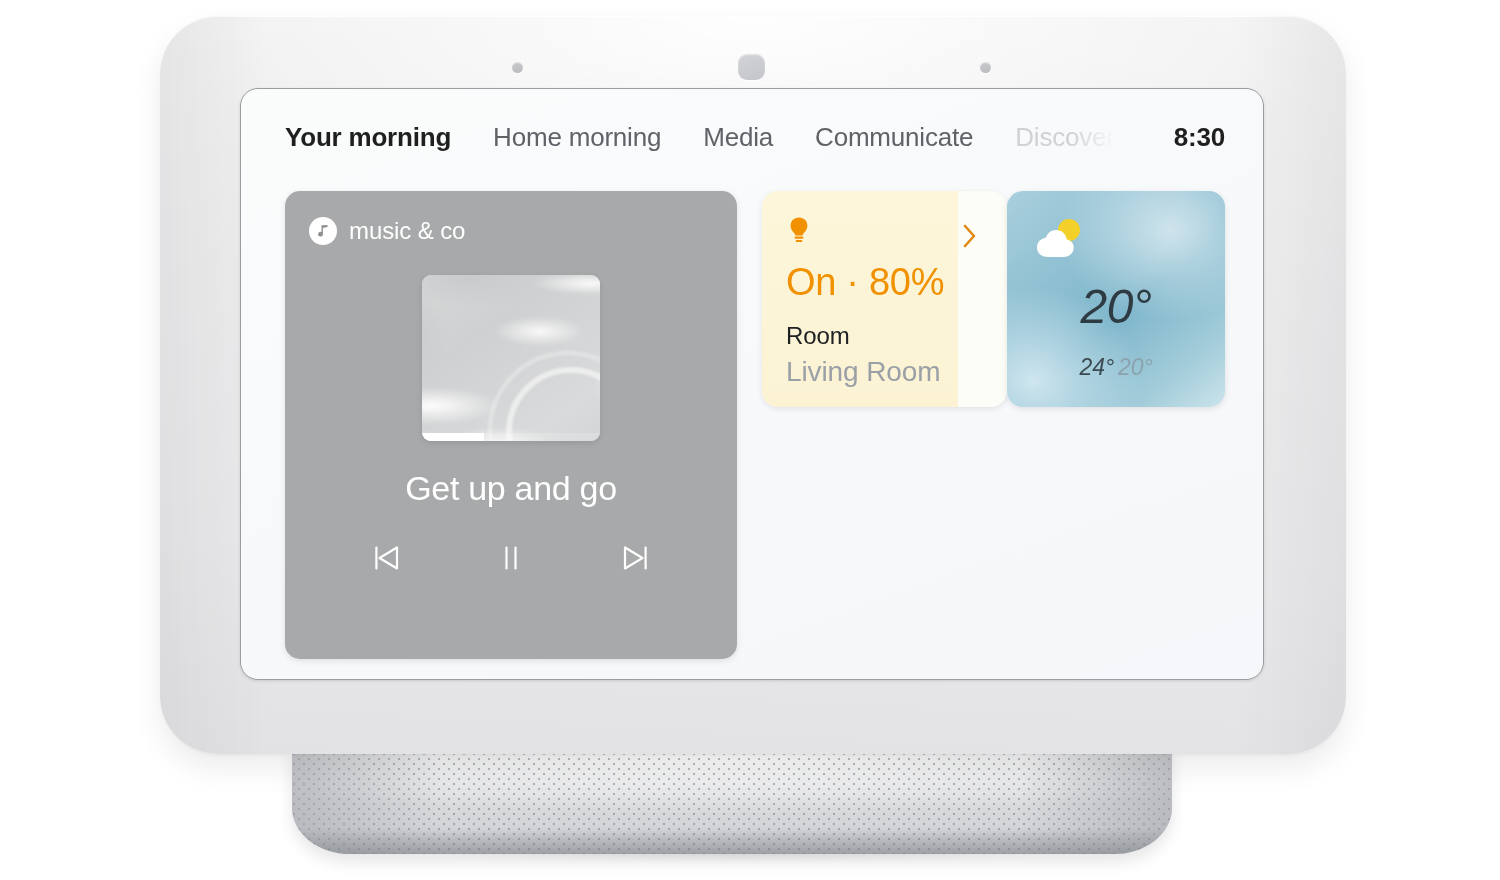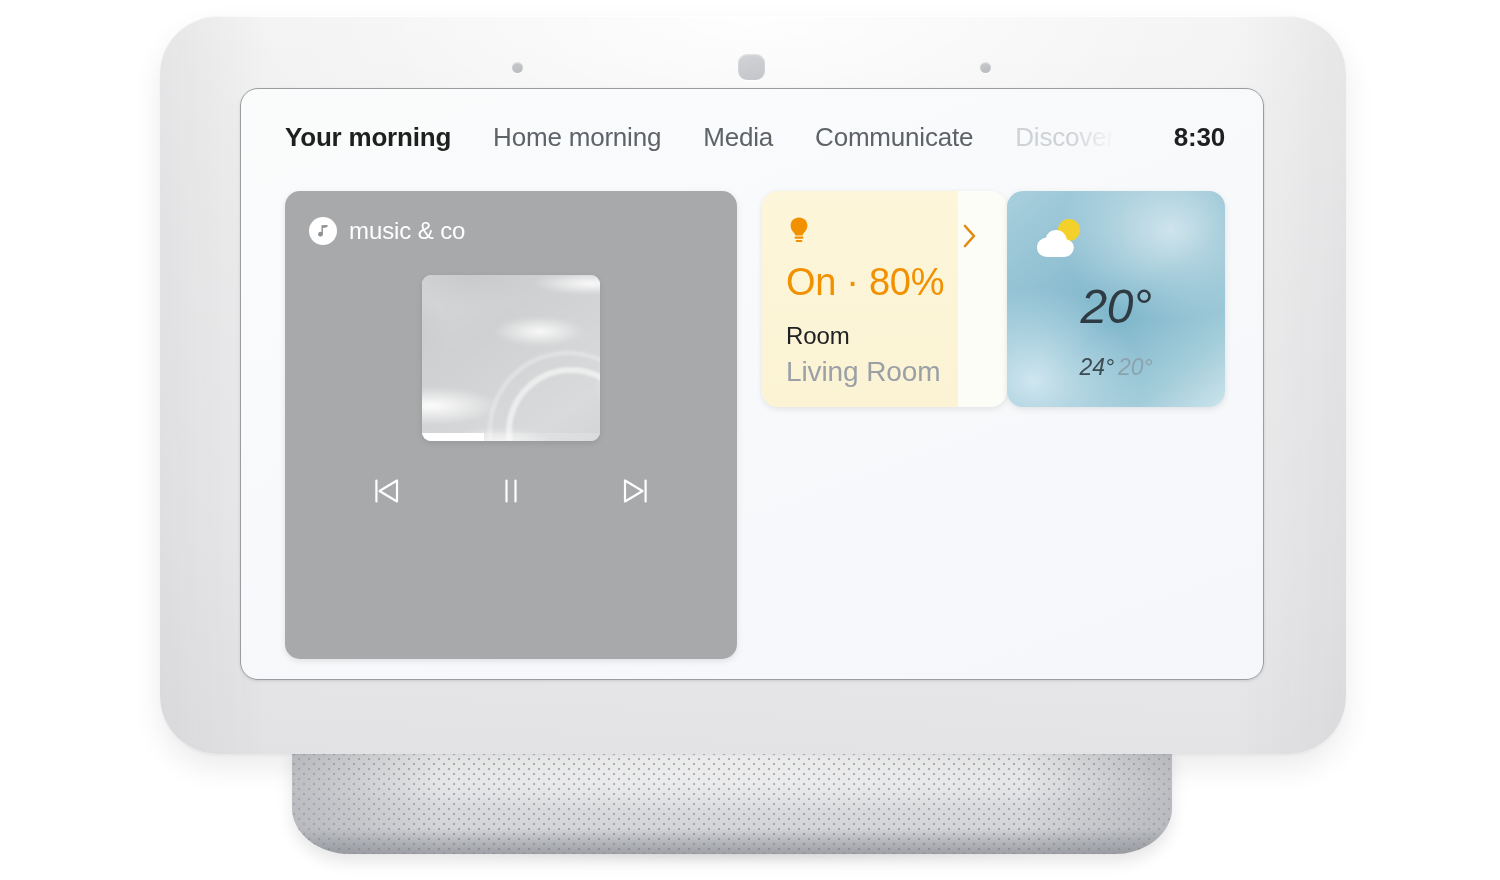--- a/index.html
+++ b/index.html
@@ -431,20 +431,21 @@
               <div class="album-art">
                 <div class="water"></div>
                 <div class="ring2"></div>
                 <div class="ring"></div>
               </div>
               <div class="album-progress">
                 <i id="media-progress-fill" style="width: 35%;"></i>
               </div>
             </div>
 
+            <div class="track-title">Get up and go</div>
 
             <div class="transport">
               <button>
                 <span>
                   <svg width="40" height="40" viewBox="0 0 40 40">
                     <path d="M31 9.5v21L13.5 20z" fill="none" stroke="#ffffff" stroke-width="2.2" stroke-linejoin="round"></path>
                     <path d="M10.4 9.5v21" fill="none" stroke="#ffffff" stroke-width="2.2" stroke-linecap="round"></path>
                   </svg>
                 </span>
               </button>

